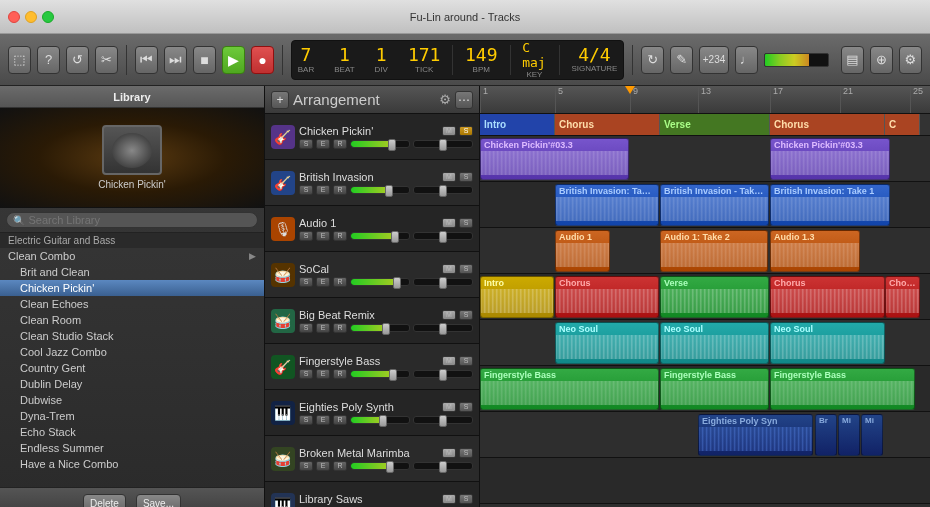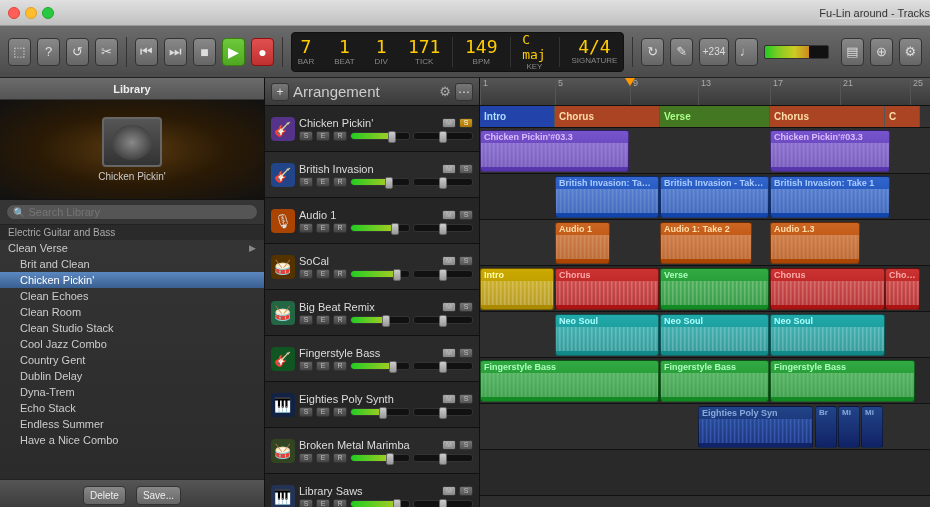--- a/index.html
+++ b/index.html
@@ -8,28 +8,27 @@
       height: 507px;
       overflow: hidden;
       font-family: -apple-system, BlinkMacSystemFont, 'Lucida Grande', sans-serif;
       font-size: 11px;
       background: #1a1a1a;
       color: #ddd;
     }
 
     
     .titlebar {
-      height: 26px;
+      height: 34px;
       background: linear-gradient(to bottom, #e0e0e0, #c0c0c0);
       display: flex;
       align-items: center;
-      justify-content: flex-end;
+      justify-content: center;
       position: relative;
       border-bottom: 1px solid #999;
-      text-decoration: underline;
     }
     .titlebar-title {
       font-size: 11px;
       color: #333;
       font-weight: 500;
     }
     .traffic-lights {
       position: absolute;
       left: 8px;
       display: flex;
@@ -647,21 +646,21 @@
         <span class="search-icon">🔍</span>
         <input class="search-input" type="text" placeholder="Search Library" style="">
       </div>
     </div>
 
     <div class="category-label">Electric Guitar and Bass</div>
 
     <div class="library-list">
 
       <div class="library-item">
-        <span>Clean Verse</span>
+        <span>Clean Combo</span>
         <span class="arrow">▶</span>
       </div>
 
       <div class="library-item-sub">
         <span>Brit and Clean</span>
       </div>
       <div class="library-item-sub highlighted">
         <span>Chicken Pickin'</span>
       </div>
       <div class="library-item-sub">
@@ -674,20 +673,23 @@
         <span>Clean Studio Stack</span>
       </div>
       <div class="library-item-sub">
         <span>Cool Jazz Combo</span>
       </div>
       <div class="library-item-sub">
         <span>Country Gent</span>
       </div>
       <div class="library-item-sub">
         <span>Dublin Delay</span>
+      </div>
+      <div class="library-item-sub">
+        <span>Dubwise</span>
       </div>
       <div class="library-item-sub">
         <span>Dyna-Trem</span>
       </div>
       <div class="library-item-sub">
         <span>Echo Stack</span>
       </div>
       <div class="library-item-sub">
         <span>Endless Summer</span>
       </div>
@@ -973,21 +975,21 @@
               <div class="clip-label">British Invasion: Take 1</div>
               <div class="clip-wave"></div>
             </div>
           </div>
 
           <div class="clip-track-row">
             <div class="clip clip-orange" style="left:75px;width:55px;height:42px;">
               <div class="clip-label">Audio 1</div>
               <div class="clip-wave"></div>
             </div>
-            <div class="clip clip-orange" style="left:180px;width:92px;height:42px;">
+            <div class="clip clip-orange" style="left:180px;width:108px;height:42px;">
               <div class="clip-label">Audio 1: Take 2</div>
               <div class="clip-wave"></div>
             </div>
             <div class="clip clip-orange" style="left:290px;width:90px;height:42px;">
               <div class="clip-label">Audio 1.3</div>
               <div class="clip-wave"></div>
             </div>
           </div>
 
           <div class="clip-track-row">

